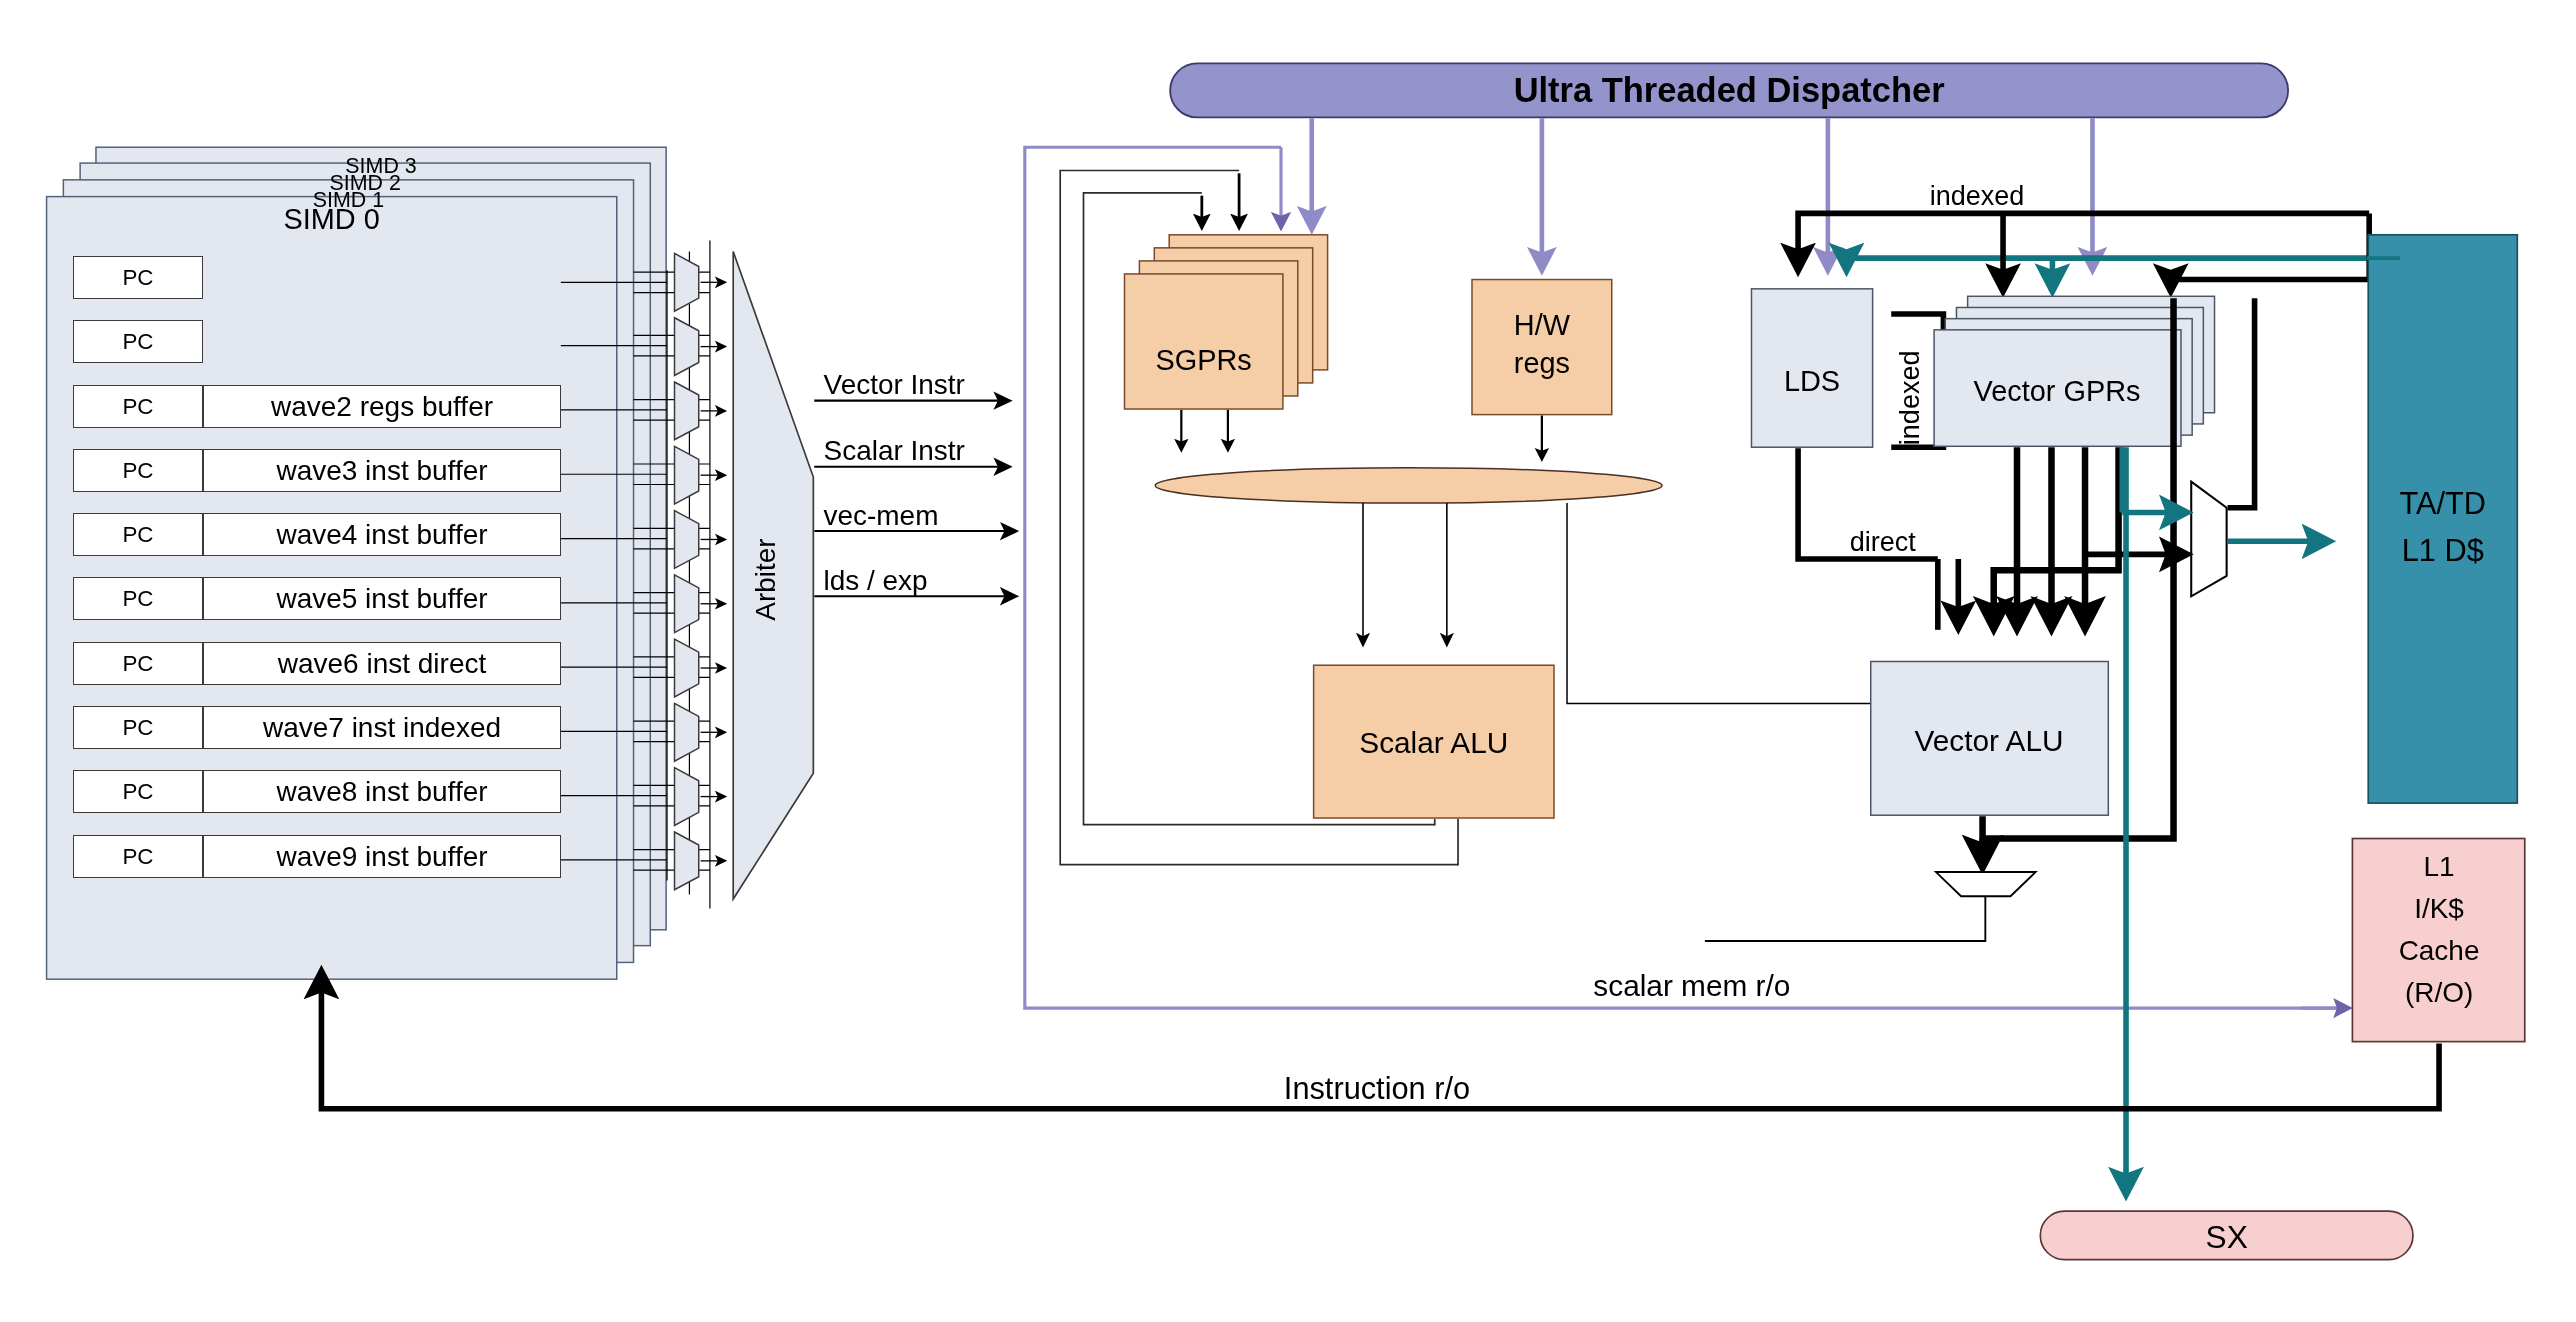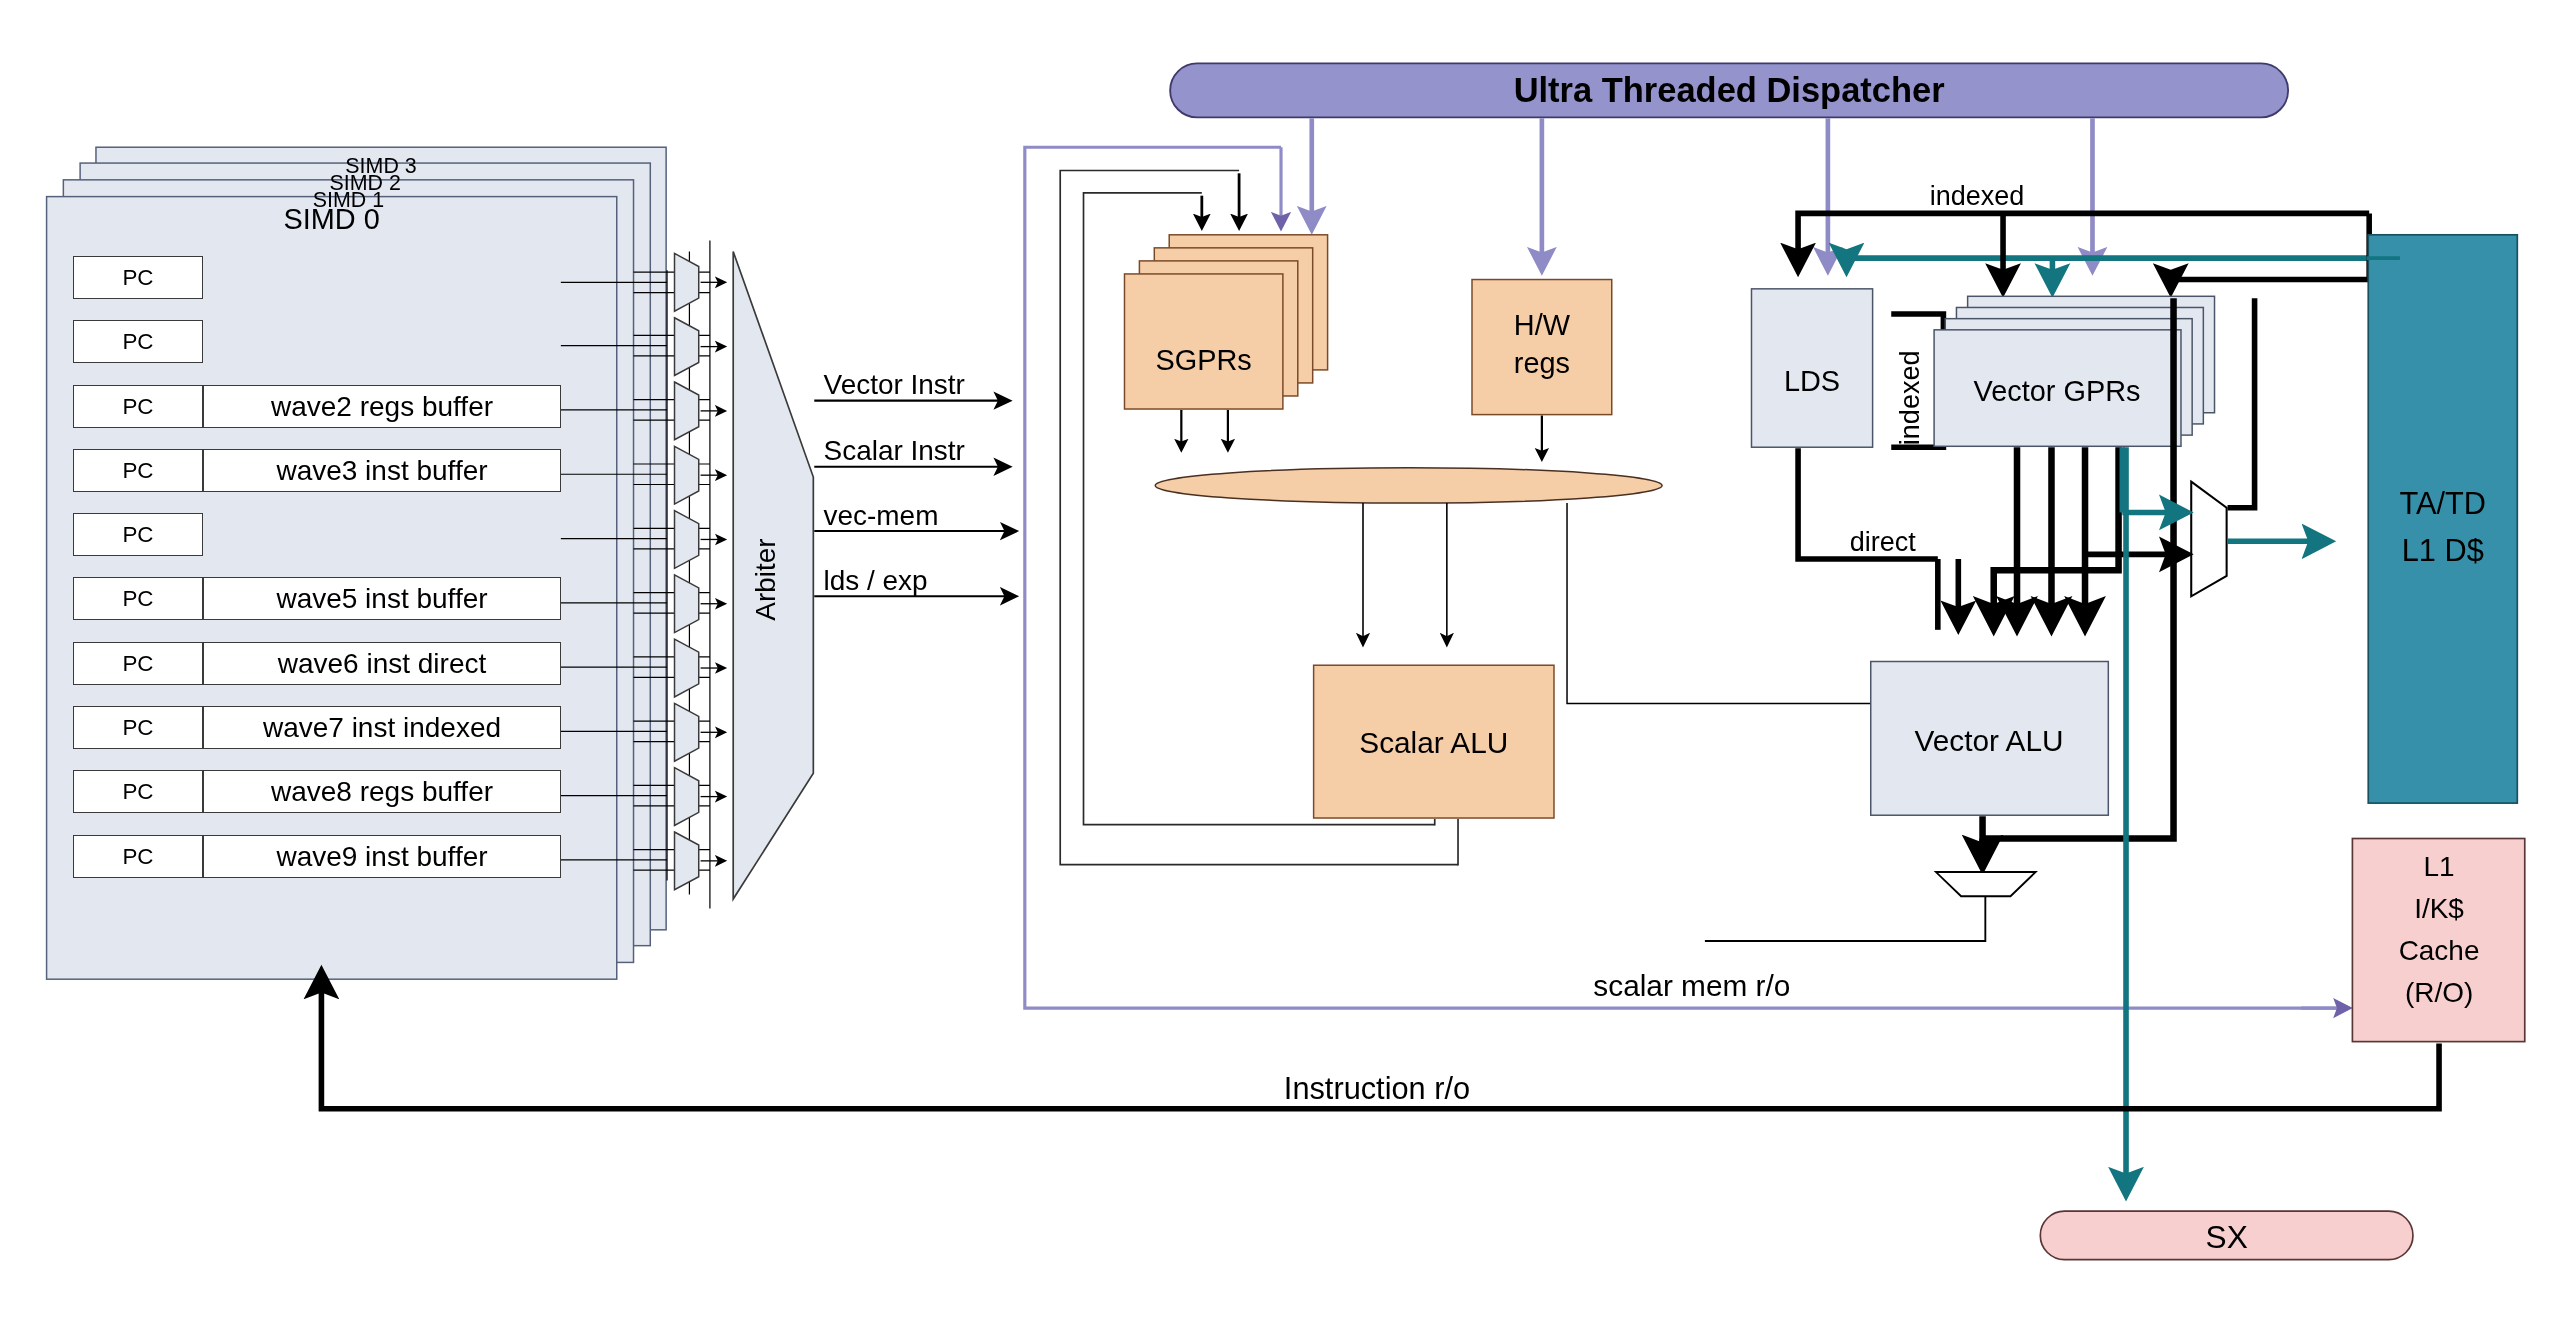--- a/index.html
+++ b/index.html
@@ -341,20 +341,23 @@
           <span>PC</span>
         </div>
         <div style="width: 358px; height: 43px; background: rgb(255, 255, 255); border: 1.4px solid rgb(58, 58, 58); display: flex; align-items: center; justify-content: center; font-size: 28px; font-family: &quot;Liberation Sans&quot;, sans-serif; color: rgb(0, 0, 0); box-sizing: border-box;">
           <span>wave3 inst buffer</span>
         </div>
       </div>
       <div style="position: absolute; left: 0px; top: 257px; height: 43px; width: 488px; display: flex;">
         <div style="width: 130px; height: 43px; background: rgb(255, 255, 255); border: 1.4px solid rgb(58, 58, 58); display: flex; align-items: center; justify-content: center; font-size: 22.4px; font-family: &quot;Liberation Sans&quot;, sans-serif; color: rgb(0, 0, 0); box-sizing: border-box;">
           <span>PC</span>
         </div>
+        <div style="width: 358px; height: 43px; background: rgb(255, 255, 255); border: 1.4px solid rgb(58, 58, 58); display: flex; align-items: center; justify-content: center; font-size: 28px; font-family: &quot;Liberation Sans&quot;, sans-serif; color: rgb(0, 0, 0); box-sizing: border-box;">
+          <span>wave4 inst buffer</span>
+        </div>
       </div>
       <div style="position: absolute; left: 0px; top: 321px; height: 43px; width: 488px; display: flex;">
         <div style="width: 130px; height: 43px; background: rgb(255, 255, 255); border: 1.4px solid rgb(58, 58, 58); display: flex; align-items: center; justify-content: center; font-size: 22.4px; font-family: &quot;Liberation Sans&quot;, sans-serif; color: rgb(0, 0, 0); box-sizing: border-box;">
           <span>PC</span>
         </div>
         <div style="width: 358px; height: 43px; background: rgb(255, 255, 255); border: 1.4px solid rgb(58, 58, 58); display: flex; align-items: center; justify-content: center; font-size: 28px; font-family: &quot;Liberation Sans&quot;, sans-serif; color: rgb(0, 0, 0); box-sizing: border-box;">
           <span>wave5 inst buffer</span>
         </div>
       </div>
       <div style="position: absolute; left: 0px; top: 386px; height: 43px; width: 488px; display: flex;">
@@ -371,21 +374,21 @@
         </div>
         <div style="width: 358px; height: 43px; background: rgb(255, 255, 255); border: 1.4px solid rgb(58, 58, 58); display: flex; align-items: center; justify-content: center; font-size: 28px; font-family: &quot;Liberation Sans&quot;, sans-serif; color: rgb(0, 0, 0); box-sizing: border-box;">
           <span>wave7 inst indexed</span>
         </div>
       </div>
       <div style="position: absolute; left: 0px; top: 514px; height: 43px; width: 488px; display: flex;">
         <div style="width: 130px; height: 43px; background: rgb(255, 255, 255); border: 1.4px solid rgb(58, 58, 58); display: flex; align-items: center; justify-content: center; font-size: 22.4px; font-family: &quot;Liberation Sans&quot;, sans-serif; color: rgb(0, 0, 0); box-sizing: border-box;">
           <span>PC</span>
         </div>
         <div style="width: 358px; height: 43px; background: rgb(255, 255, 255); border: 1.4px solid rgb(58, 58, 58); display: flex; align-items: center; justify-content: center; font-size: 28px; font-family: &quot;Liberation Sans&quot;, sans-serif; color: rgb(0, 0, 0); box-sizing: border-box;">
-          <span>wave8 regs buffer</span>
+          <span>wave8 inst buffer</span>
         </div>
       </div>
       <div style="position: absolute; left: 0px; top: 579px; height: 43px; width: 488px; display: flex;">
         <div style="width: 130px; height: 43px; background: rgb(255, 255, 255); border: 1.4px solid rgb(58, 58, 58); display: flex; align-items: center; justify-content: center; font-size: 22.4px; font-family: &quot;Liberation Sans&quot;, sans-serif; color: rgb(0, 0, 0); box-sizing: border-box;">
           <span>PC</span>
         </div>
         <div style="width: 358px; height: 43px; background: rgb(255, 255, 255); border: 1.4px solid rgb(58, 58, 58); display: flex; align-items: center; justify-content: center; font-size: 28px; font-family: &quot;Liberation Sans&quot;, sans-serif; color: rgb(0, 0, 0); box-sizing: border-box;">
           <span>wave9 inst buffer</span>
         </div>
       </div>

